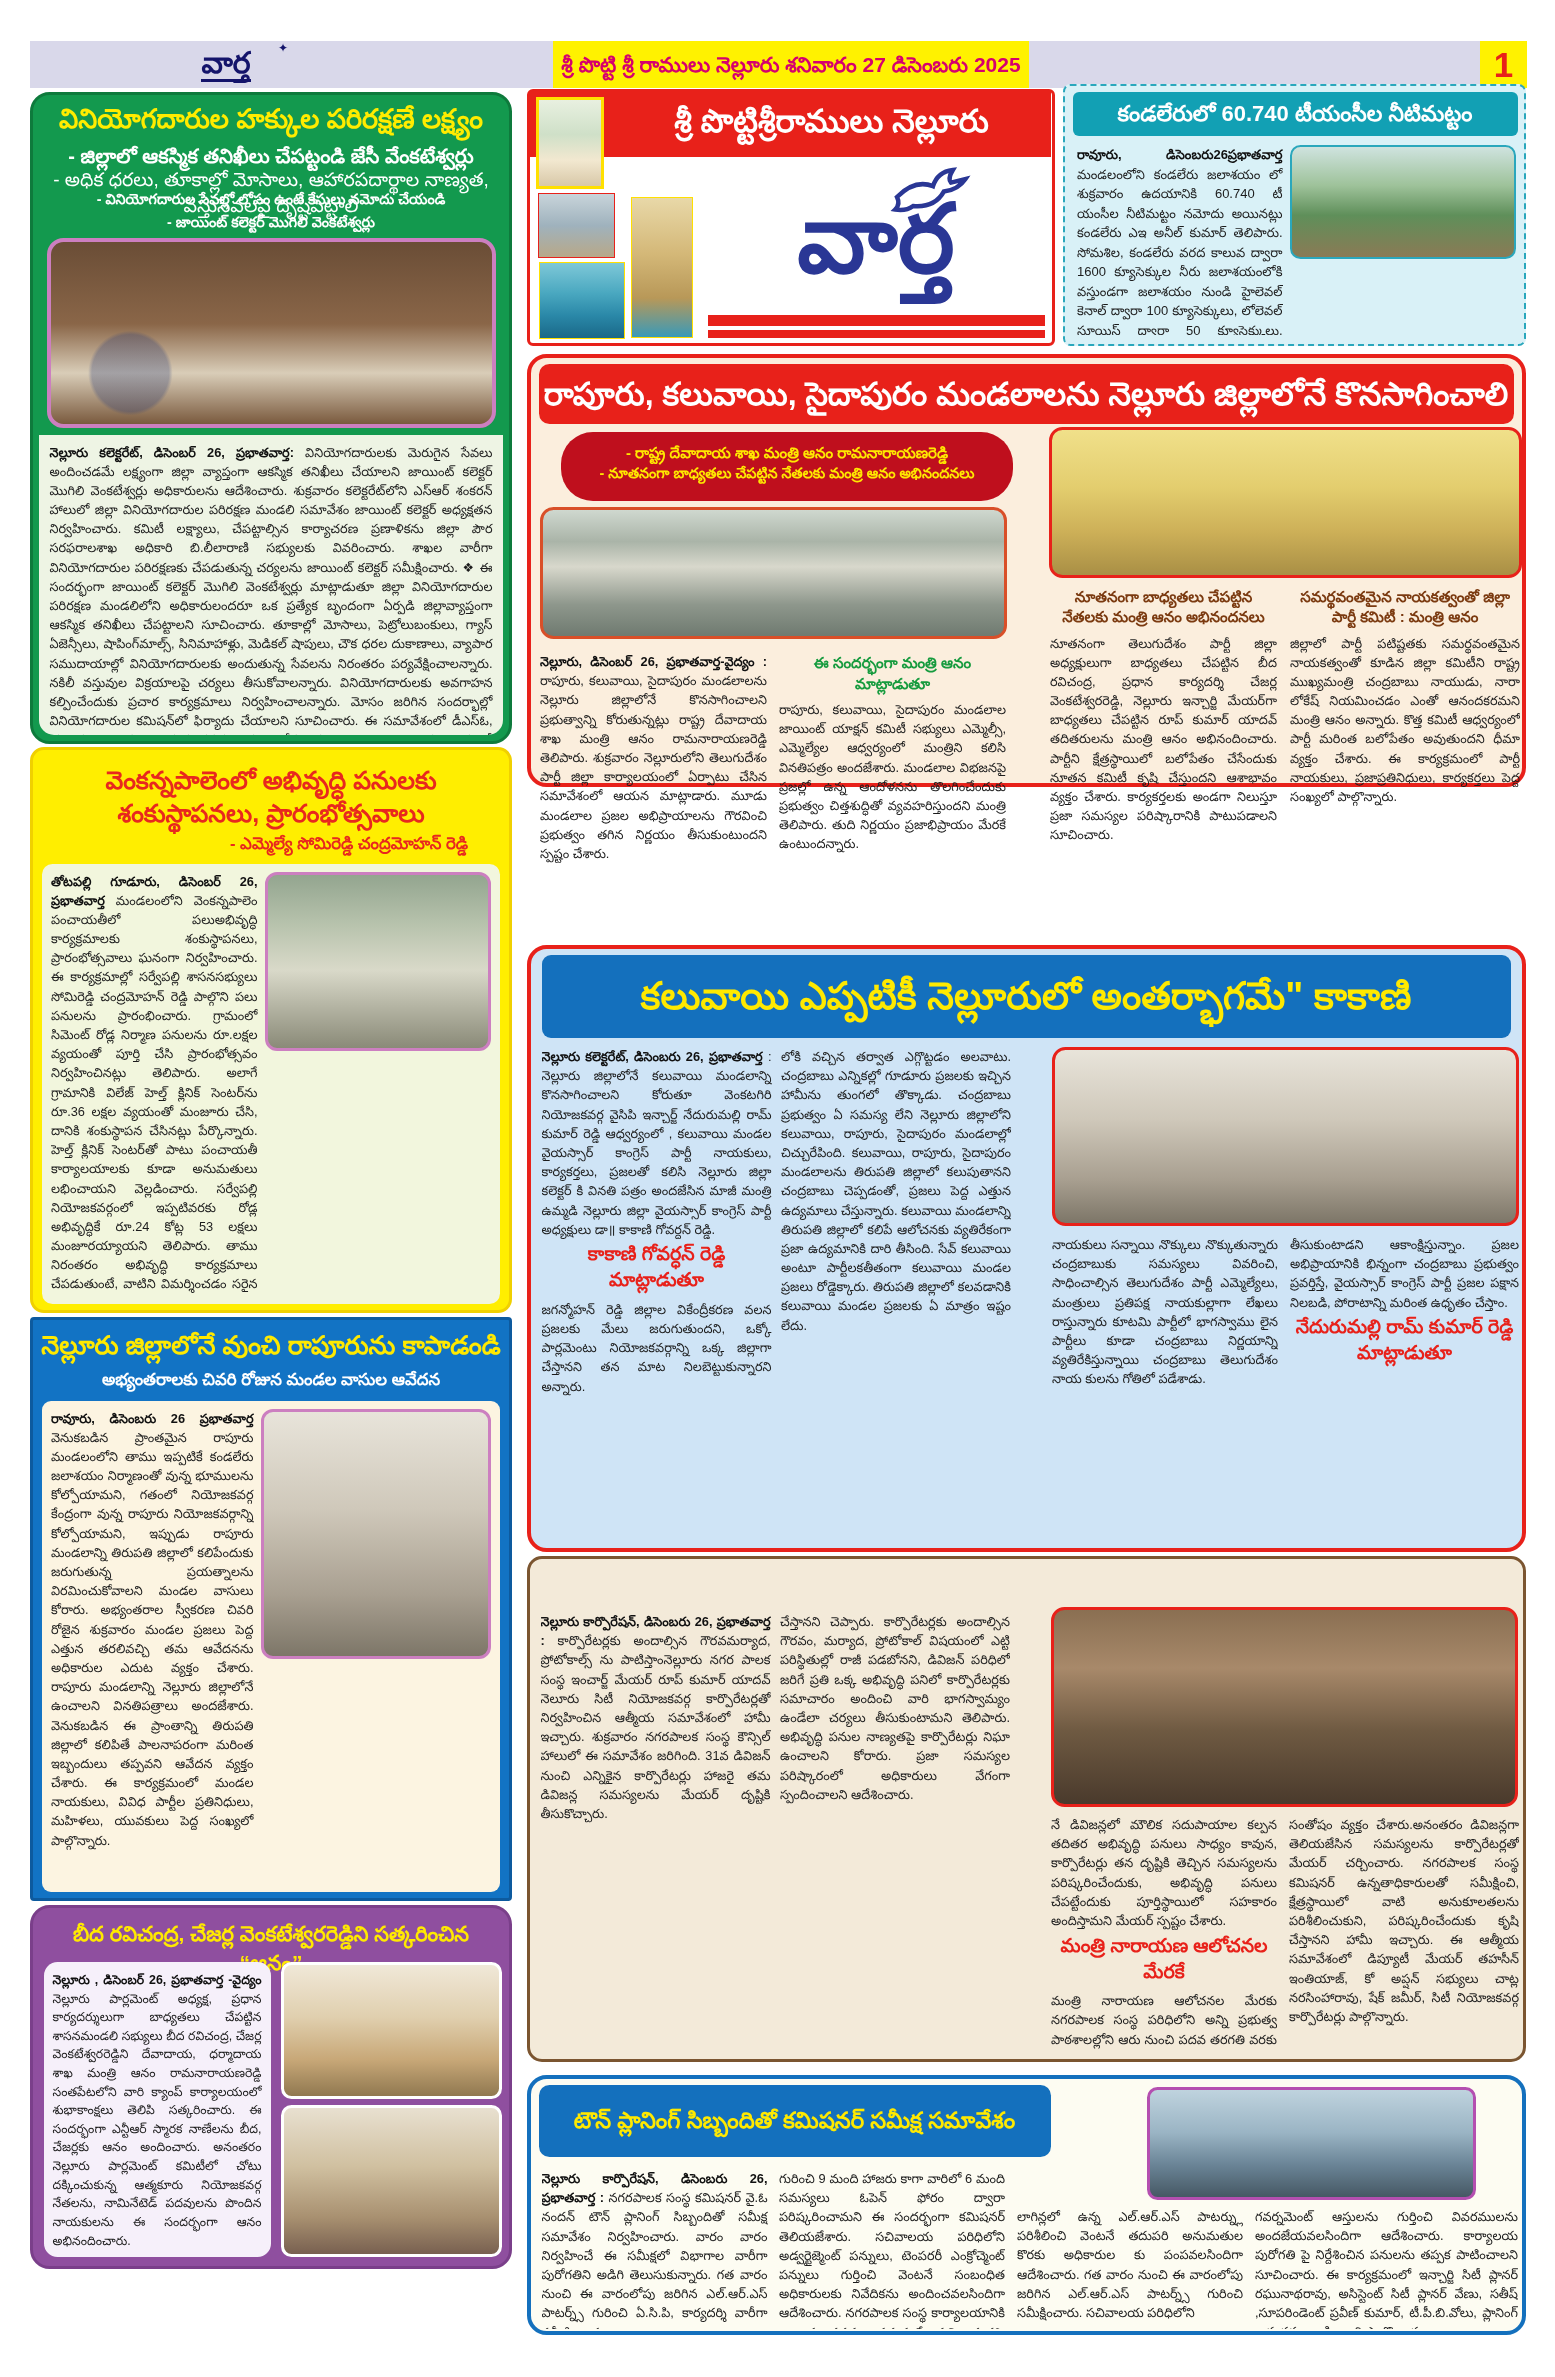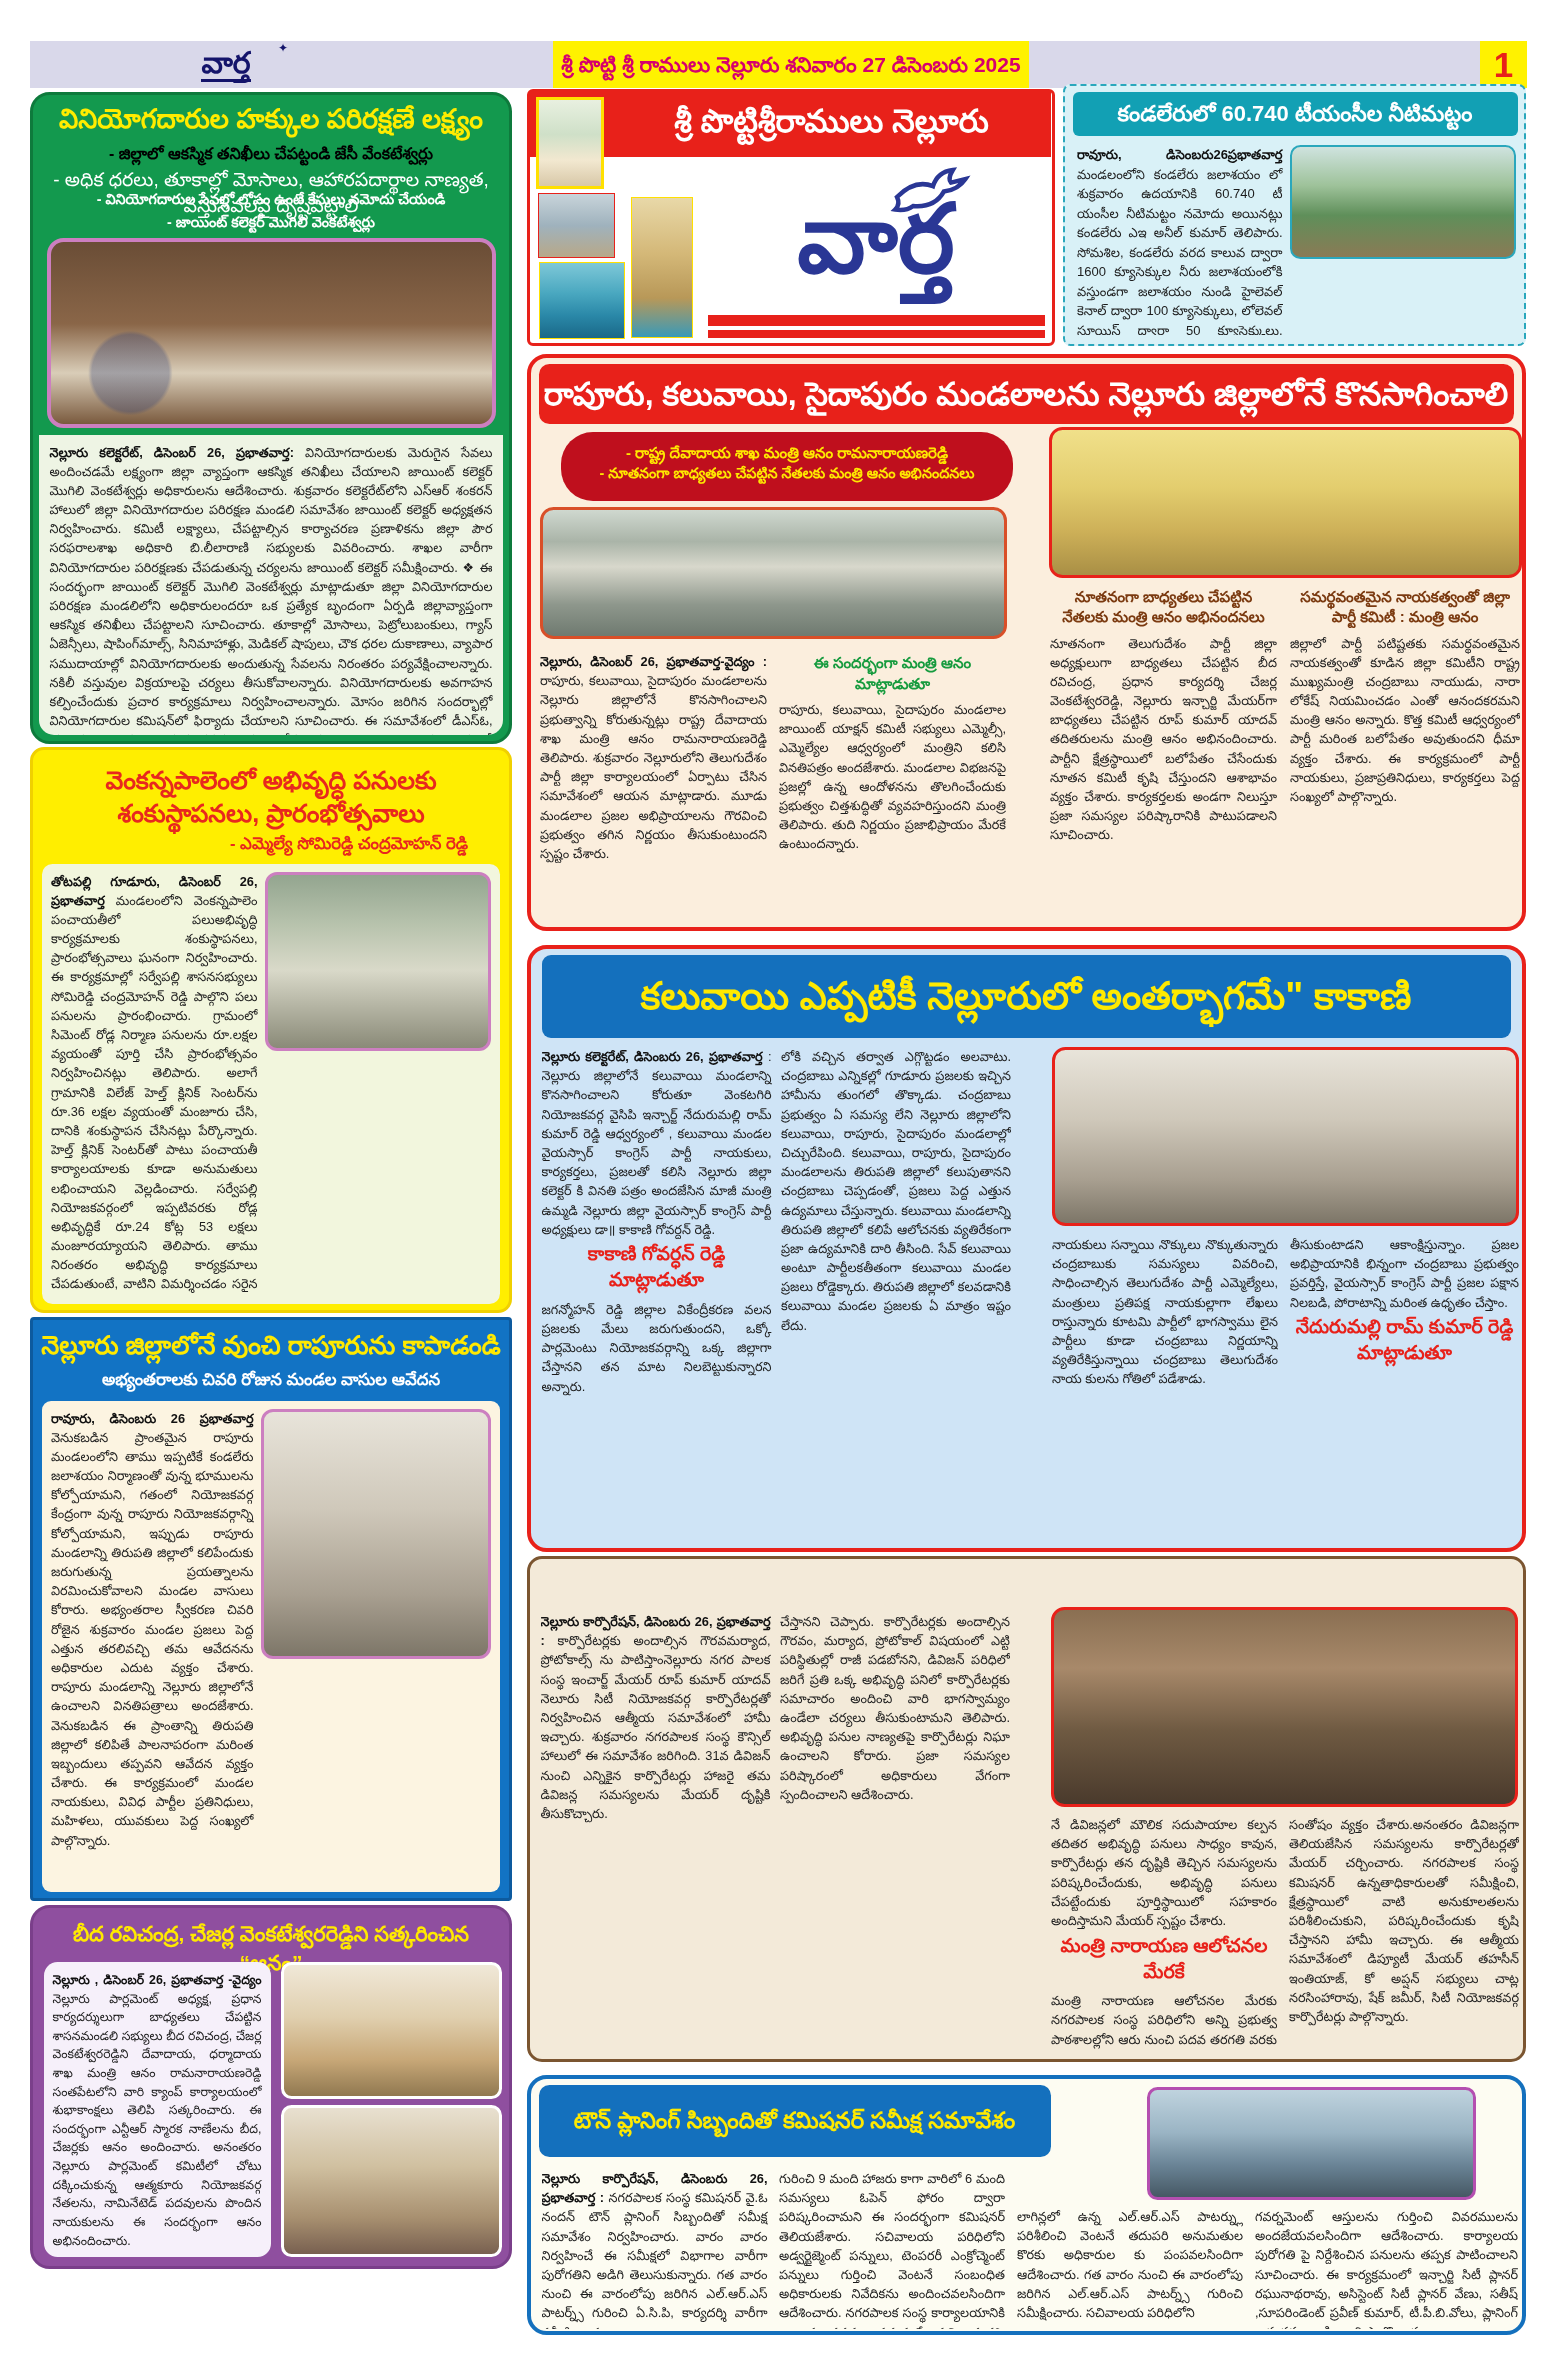--- a/index.html
+++ b/index.html
@@ -43,21 +43,21 @@
     <div class="abs center" style="left:523px;top:0;width:476px;height:47px;background:#fff200;">
       <span style="font-size:21px;font-weight:bold;color:#d6006e;line-height:47px;">శ్రీ పొట్టి శ్రీ రాములు నెల్లూరు శనివారం 27 డిసెంబరు 2025</span>
     </div>
     <div class="abs center" style="left:1450px;top:0;width:47px;height:47px;background:#fff200;">
       <span style="font-size:35px;font-weight:bold;color:#e8211a;line-height:47px;">1</span>
     </div>
   </div>
 
   <div class="abs" style="left:30px;top:92px;width:482px;height:652px;background:#13994e;border:3px solid #0e7a3c;border-radius:19.6px;">
     <div class="abs center" style="left:7.5px;top:9px;width:461px;font-size:27px;font-weight:bold;color:#ffec00;">వినియోగదారుల హక్కుల పరిరక్షణే లక్ష్యం</div>
-    <div class="abs center" style="left:7.5px;top:50px;width:461px;font-size:16px;font-weight:bold;color:#000000;">- జిల్లాలో ఆకస్మిక తనిఖీలు చేపట్టండి జేసీ వేంకటేశ్వర్లు</div>
+    <div class="abs center" style="left:7.5px;top:50px;width:461px;font-size:20px;font-weight:bold;color:#ffffff;">- జిల్లాలో ఆకస్మిక తనిఖీలు చేపట్టండి జేసీ వేంకటేశ్వర్లు</div>
     <div class="abs center" style="left:4.5px;top:74px;width:467px;font-size:19px;font-weight:normal;color:#ffffff;">- అధిక ధరలు, తూకాల్లో మోసాలు, ఆహారపదార్థాల నాణ్యత, వస్తుసేవలపై దృష్టిపెట్టాలి</div>
     <div class="abs center" style="left:7.5px;top:96px;width:461px;font-size:14.3px;font-weight:bold;color:#ffffff;">- వినియోగదారుల సేవల్లో లోపం ఉంటే కేసులు నమోదు చేయండి</div>
     <div class="abs center" style="left:7.5px;top:119px;width:461px;font-size:14.3px;font-weight:bold;color:#ffffff;">- జాయింట్ కలెక్టర్ మొగిలి వెంకటేశ్వర్లు</div>
     <div class="abs photo ph-meeting" style="left:13.5px;top:143px;width:449px;height:190px;border:4.5px solid #cc7fc0;border-radius:16.6px;"></div>
     <div class="abs bodytxt" style="left:6px;top:340px;width:464px;height:300px;background:#eef4e4;padding:7.5px 10.5px;border-radius:0 0 15px 15px;">
       <b class="dateline">నెల్లూరు కలెక్టరేట్, డిసెంబర్ 26, ప్రభాతవార్త:</b>
       <span>వినియోగదారులకు మెరుగైన సేవలు అందించడమే లక్ష్యంగా జిల్లా వ్యాప్తంగా ఆకస్మిక తనిఖీలు చేయాలని జాయింట్ కలెక్టర్ మొగిలి వెంకటేశ్వర్లు అధికారులను ఆదేశించారు. శుక్రవారం కలెక్టరేట్‌లోని ఎస్ఆర్ శంకరన్ హాలులో జిల్లా వినియోగదారుల పరిరక్షణ మండలి సమావేశం జాయింట్ కలెక్టర్ అధ్యక్షతన నిర్వహించారు. కమిటీ లక్ష్యాలు, చేపట్టాల్సిన కార్యాచరణ ప్రణాళికను జిల్లా పౌర సరఫరాలశాఖ అధికారి బి.లీలారాణి సభ్యులకు వివరించారు. శాఖల వారీగా వినియోగదారుల పరిరక్షణకు చేపడుతున్న చర్యలను జాయింట్ కలెక్టర్ సమీక్షించారు. ❖ ఈ సందర్భంగా జాయింట్ కలెక్టర్ మొగిలి వెంకటేశ్వర్లు మాట్లాడుతూ జిల్లా వినియోగదారుల పరిరక్షణ మండలిలోని అధికారులందరూ ఒక ప్రత్యేక బృందంగా ఏర్పడి జిల్లావ్యాప్తంగా ఆకస్మిక తనిఖీలు చేపట్టాలని సూచించారు. తూకాల్లో మోసాలు, పెట్రోలుబంకులు, గ్యాస్ ఏజెన్సీలు, షాపింగ్‌మాల్స్, సినిమాహాళ్లు, మెడికల్ షాపులు, చౌక ధరల దుకాణాలు, వ్యాపార సముదాయాల్లో వినియోగదారులకు అందుతున్న సేవలను నిరంతరం పర్యవేక్షించాలన్నారు. నకిలీ వస్తువుల విక్రయాలపై చర్యలు తీసుకోవాలన్నారు. వినియోగదారులకు అవగాహన కల్పించేందుకు ప్రచార కార్యక్రమాలు నిర్వహించాలన్నారు. మోసం జరిగిన సందర్భాల్లో వినియోగదారుల కమిషన్‌లో ఫిర్యాదు చేయాలని సూచించారు. ఈ సమావేశంలో డీఎస్ఓ, తూనికలు కొలతలు, ఆహార భద్రత, వైద్య ఆరోగ్య, రవాణా శాఖల అధికారులు, కమిటీ సభ్యులు పాల్గొన్నారు.</span>
     </div>
   </div>
 
@@ -117,21 +117,21 @@
     </div>
     <div class="abs" style="left:7.5px;top:56px;width:448px;height:199px;overflow:hidden;padding:3px 4.5px;box-sizing:border-box;">
       <div class="photo ph-reservoir" style="float:right;width:226px;height:114px;margin:0 0 4.5px 7.5px;border:2.3px solid #2aa7bc;border-radius:10.5px;"></div>
       <div class="bodytxt" style="height:190px;font-size:13px;">
         <b class="dateline">రావూరు, డిసెంబరు26ప్రభాతవార్త</b>
         <span>మండలంలోని కండలేరు జలాశయం లో శుక్రవారం ఉదయానికి 60.740 టీ యంసీల నీటిమట్టం నమోదు అయినట్లు కండలేరు ఎఇ అనీల్ కుమార్ తెలిపారు. సోమశిల, కండలేరు వరద కాలువ ద్వారా 1600 క్యూసెక్కుల నీరు జలాశయంలోకి వస్తుండగా జలాశయం నుండి హైలెవల్ కెనాల్ ద్వారా 100 క్యూసెక్కులు, లోలెవల్ స్లూయిస్ ద్వారా 50 క్యూసెక్కులు, కండలేరు హెడ్ రెగ్యులేటర్ ద్వారా 960 క్యూసెక్కుల చొప్పున మొత్తం 1110 క్యూసెక్కుల నీరు అవుట్ ఫ్లోగా వెలుతున్నట్లు ఆయన తెలిపారు.</span>
       </div>
     </div>
   </div>
 
-  <div class="abs" style="left:527px;top:354px;width:999px;height:577px;background:#fbeedd;border:4.5px solid #e8211a;border-radius:19.6px;">
+  <div class="abs" style="left:527px;top:354px;width:999px;height:433px;background:#fbeedd;border:4.5px solid #e8211a;border-radius:19.6px;">
     <div class="abs center" style="left:7.5px;top:6px;width:975px;height:60px;background:#e8211a;border-radius:10.5px;">
       <span style="font-size:32px;font-weight:bold;color:#ffffff;line-height:60px;">రాపూరు, కలువాయి, సైదాపురం మండలాలను నెల్లూరు జిల్లాలోనే కొనసాగించాలి</span>
     </div>
     <div class="abs" style="left:30px;top:74px;width:452px;height:69px;background:#bf0f1d;border-radius:32px;">
       <div class="center" style="margin-top:12px;font-size:15px;font-weight:bold;color:#ffe900;">- రాష్ట్ర దేవాదాయ శాఖ మంత్రి ఆనం రామనారాయణరెడ్డి</div>
       <div class="center" style="font-size:14.3px;font-weight:bold;color:#ffe900;">- నూతనంగా బాధ్యతలు చేపట్టిన నేతలకు మంత్రి ఆనం అభినందనలు</div>
     </div>
     <div class="abs photo ph-stage" style="left:518px;top:69px;width:473px;height:151px;border:3px solid #e8211a;border-radius:13.5px;"></div>
     <div class="abs photo ph-crowd" style="left:9px;top:149px;width:467px;height:132px;border:3.8px solid #d94f28;border-radius:13.5px;"></div>
     <div class="abs" style="left:519px;top:229px;width:227px;height:346px;overflow:hidden;">

